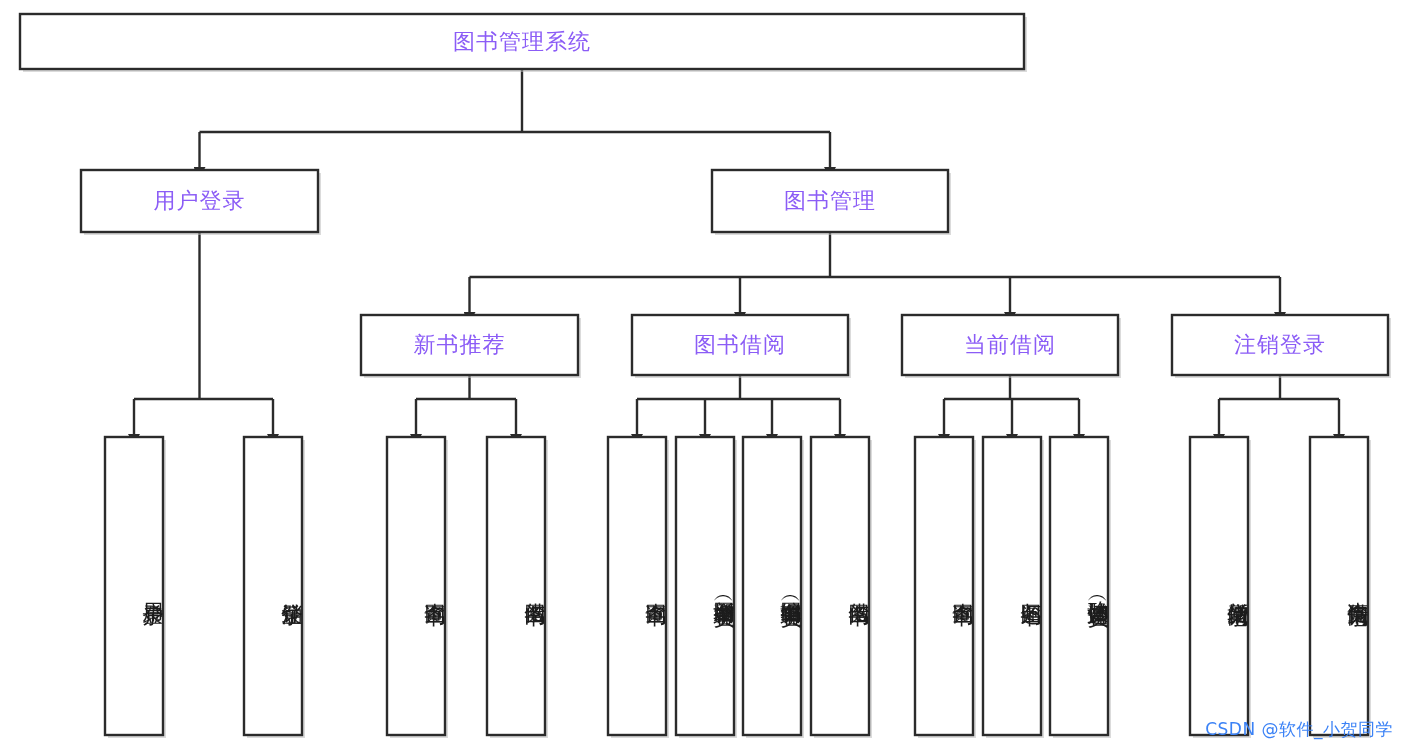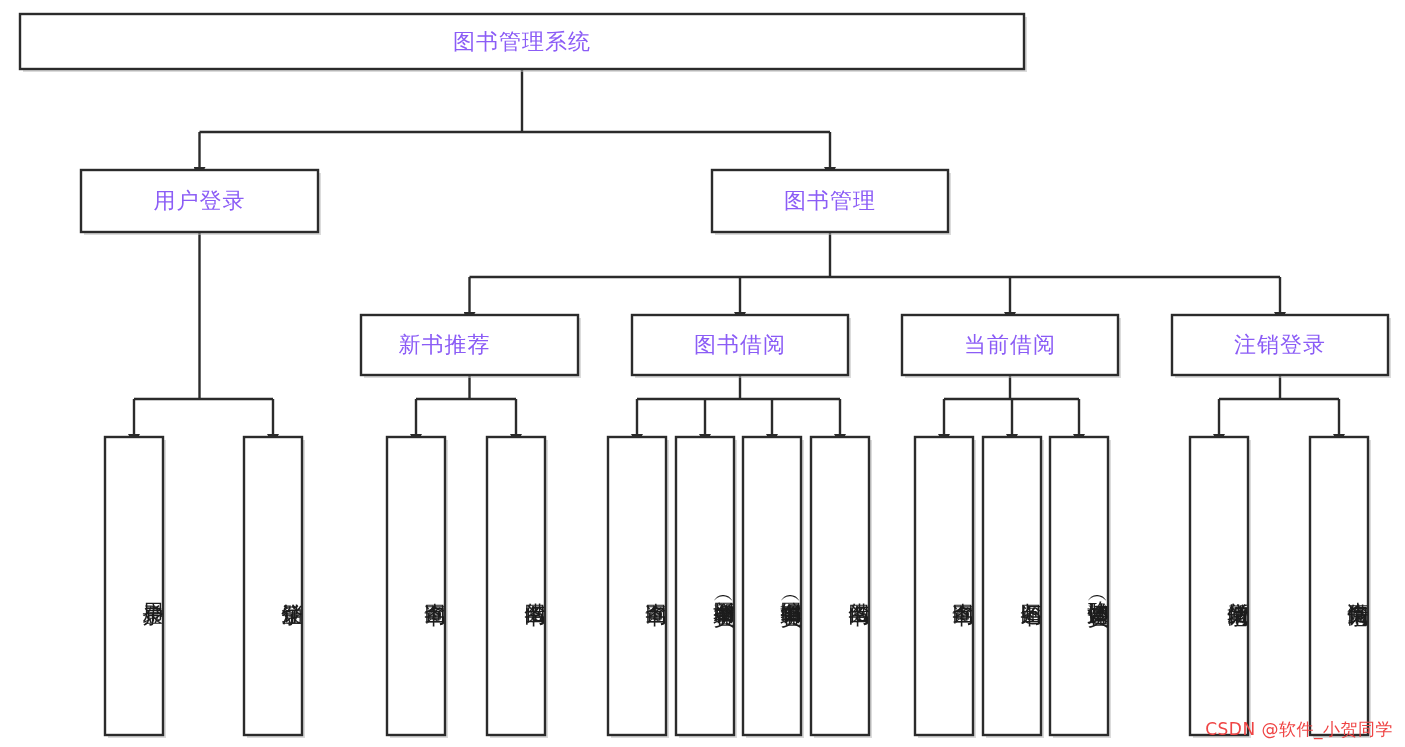--- a/index.html
+++ b/index.html
@@ -72,21 +72,21 @@
     letter-spacing: 1px;
     white-space: nowrap;
     pointer-events: none;
   }
   .watermark {
     position: absolute;
     right: 12px;
     bottom: 6px;
     font-family: "DejaVu Sans", "Liberation Sans", sans-serif;
     font-size: 17px;
-    color: #ef4444;
+    color: #3b82f6;
     letter-spacing: 0.5px;
     white-space: nowrap;
     user-select: none;
   }
 </style>
 </head>
 <body>
 
 <div id="diagram-root">
   <svg class="flow" viewBox="0 0 1405 747">
@@ -171,21 +171,21 @@
         <rect x="1190" y="437" width="58" height="298" class="node-box"></rect>
         <rect x="1313" y="440" width="58" height="298" class="node-box-shadow"></rect>
         <rect x="1310" y="437" width="58" height="298" class="node-box"></rect>
       </g>
   </svg>
 
   <div id="labels-layer">
       <div class="horiz-text-wrap" style="left: 20px; top: 14px; width: 1004px; height: 55px;">图书管理系统</div>
       <div class="horiz-text-wrap" style="left: 81px; top: 170px; width: 237px; height: 62px;">用户登录</div>
       <div class="horiz-text-wrap" style="left: 712px; top: 170px; width: 236px; height: 62px;">图书管理</div>
-      <div class="horiz-text-wrap" style="left: 352px; top: 315px; width: 185px; height: 60px;">新书推荐</div>
+      <div class="horiz-text-wrap" style="left: 367px; top: 315px; width: 185px; height: 60px;">新书推荐</div>
       <div class="horiz-text-wrap" style="left: 632px; top: 315px; width: 216px; height: 60px; border-radius: 8px;">图书借阅</div>
       <div class="horiz-text-wrap" style="left: 902px; top: 315px; width: 216px; height: 60px; border-radius: 30px;">当前借阅</div>
       <div class="horiz-text-wrap" style="left: 1172px; top: 315px; width: 216px; height: 60px;">注销登录</div>
       <div class="vert-text-wrap" style="left: 105px; top: 445px; width: 58px; height: 286px;">用户登录</div>
       <div class="vert-text-wrap" style="left: 244px; top: 445px; width: 58px; height: 286px;">注销登录</div>
       <div class="vert-text-wrap" style="left: 387px; top: 445px; width: 58px; height: 286px;">查询图书</div>
       <div class="vert-text-wrap" style="left: 487px; top: 445px; width: 58px; height: 286px;">借阅图书</div>
       <div class="vert-text-wrap" style="left: 608px; top: 445px; width: 58px; height: 286px;">查询图书</div>
       <div class="vert-text-wrap" style="left: 676px; top: 445px; width: 58px; height: 286px;">新增图书（管理员）</div>
       <div class="vert-text-wrap" style="left: 743px; top: 445px; width: 58px; height: 286px;">编辑图书（管理员）</div>

